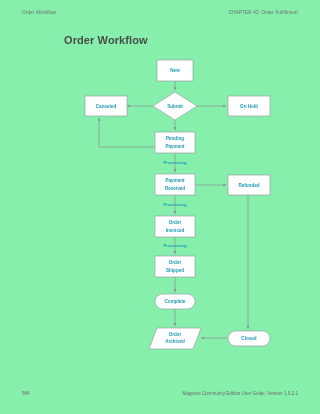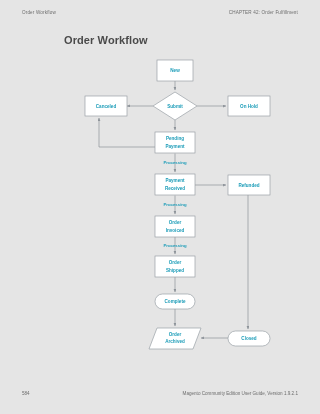--- a/index.html
+++ b/index.html
@@ -11,21 +11,21 @@
     width: 320px;
     height: 414px;
     position: relative;
     overflow: hidden;
     font-family: "Liberation Sans", sans-serif;
     color: #3a3a3a;
   }
   .page {
     position: absolute;
     inset: 0;
-    background: #e5e5e5;
+    background: #86efac;
   }
   
   .runhead {
     position: absolute;
     top: 10px;
     font-size: 4.6px;
     letter-spacing: 0.15px;
     color: #6d6d6d;
     white-space: nowrap;
   }

